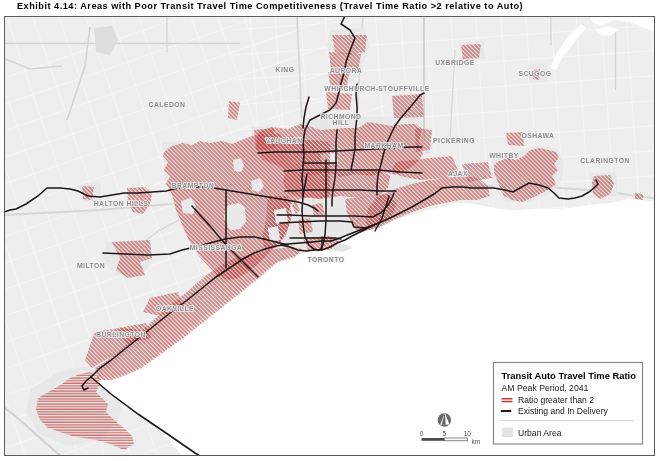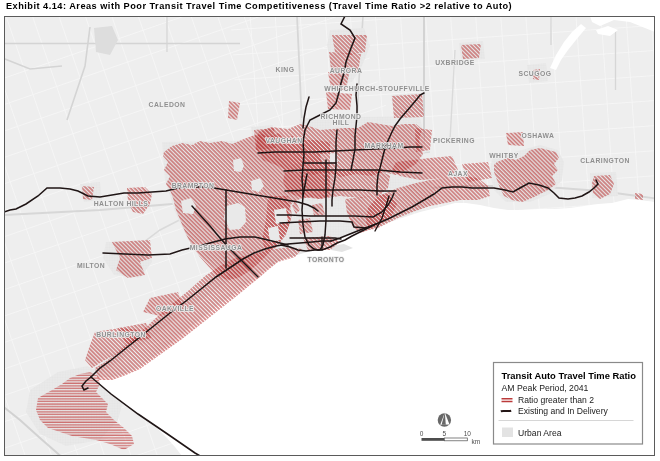--- a/index.html
+++ b/index.html
@@ -1,17 +1,17 @@
 <!DOCTYPE html>
 <html><head>
 <meta charset="utf-8">
 <style>
 html,body{margin:0;padding:0;background:#ffffff;width:660px;height:461px;overflow:hidden;}
 body{font-family:"Liberation Sans", sans-serif;position:relative;}
-#title{position:absolute;left:6px;top:1px;font-size:9.2px;font-weight:bold;color:#000;white-space:nowrap;letter-spacing:0.49px;}
+#title{position:absolute;left:17px;top:1px;font-size:9.2px;font-weight:bold;color:#000;white-space:nowrap;letter-spacing:0.49px;}
 svg{position:absolute;left:0;top:0;}
 .lbl{font-family:"Liberation Sans", sans-serif;font-size:6.8px;font-weight:bold;fill:#8f8f8f;letter-spacing:0.45px;paint-order:stroke;stroke:#efefef;stroke-width:1.6px;stroke-linejoin:round;}
 .leg{font-family:"Liberation Sans", sans-serif;}
 </style>
 </head>
 <body>
 
 <div id="title">Exhibit 4.14: Areas with Poor Transit Travel Time Competitiveness (Travel Time Ratio &gt;2 relative to Auto)</div>
 <svg width="660" height="461" viewBox="0 0 660 461">
 <defs>

